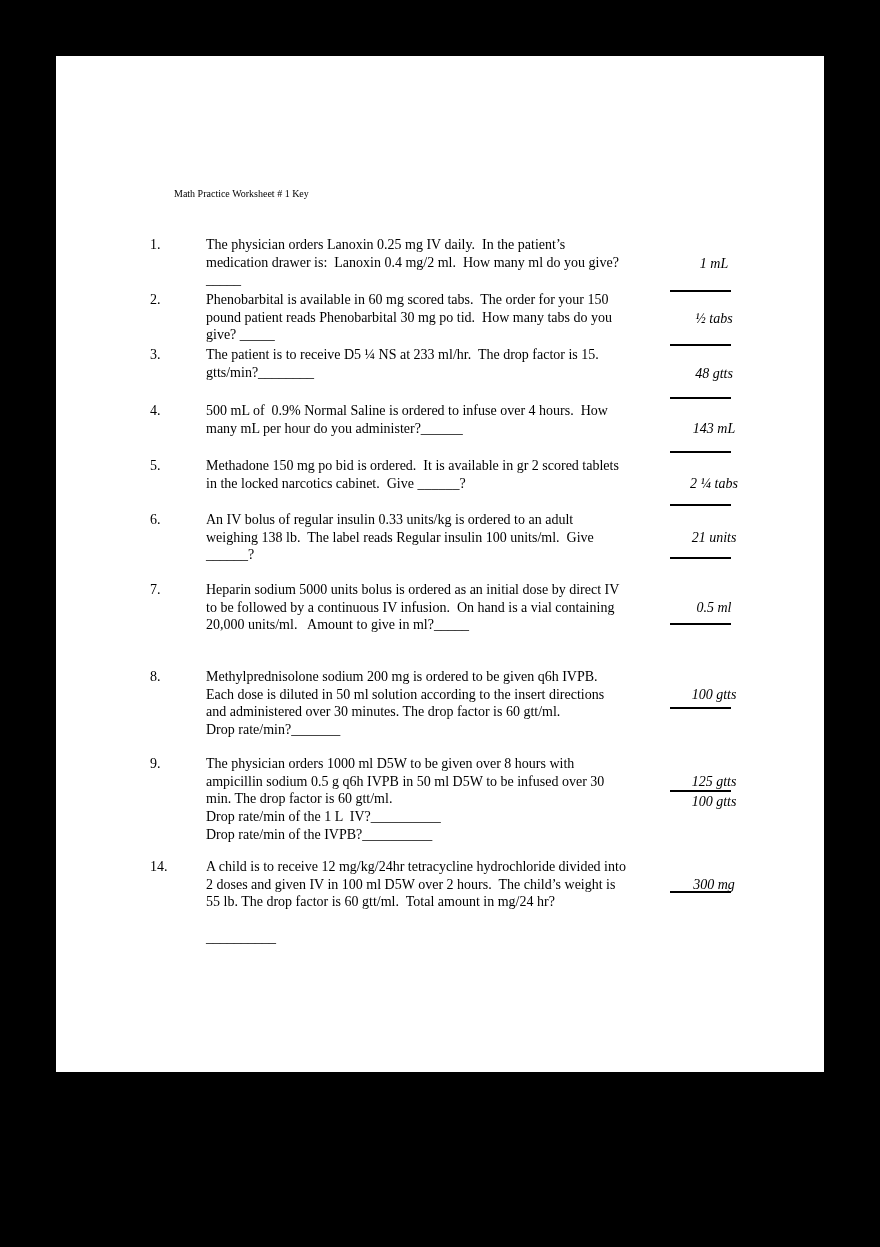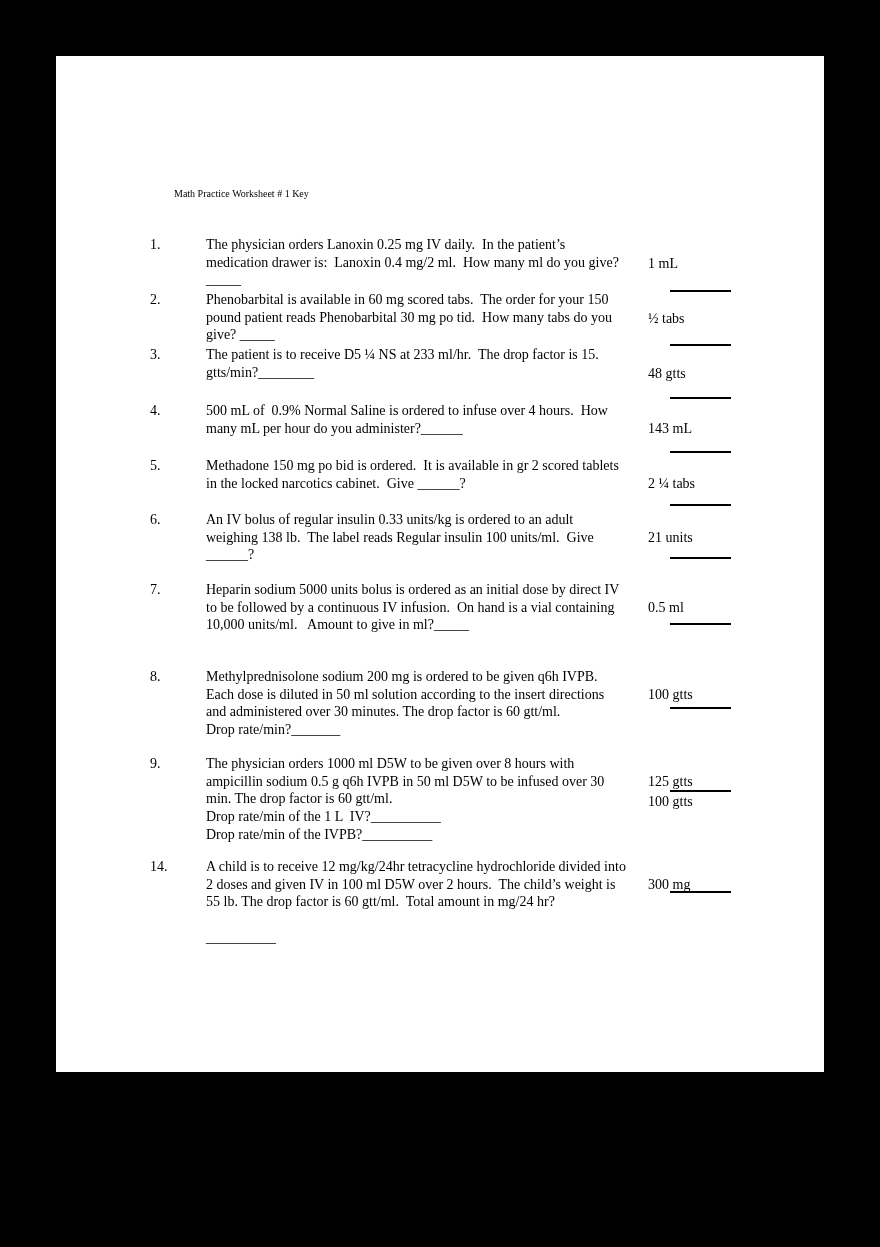--- a/index.html
+++ b/index.html
@@ -3,21 +3,21 @@
 <meta charset="utf-8">
 <style>
   html, body { margin:0; padding:0; }
   body { width:880px; height:1247px; background:#000; position:relative; overflow:hidden;
          font-family:"Liberation Serif", serif; color:#000; }
   .page { position:absolute; left:56px; top:56px; width:768px; height:1016px; background:#fff; }
   .title { position:absolute; left:94px; top:129px; font-size:10px; line-height:17px;margin-left:24px; }
   .q { position:absolute; left:94px; font-size:14px; line-height:17.7px; }
   .q .num { position:absolute; left:0; top:0; width:40px; }
   .q .txt { position:absolute; left:56px; top:0; width:450px; white-space:pre-wrap; }
-  .ans { position:absolute; left:592px; width:60px; font-size:14px; line-height:17px; }
+  .ans { position:absolute; left:628px; width:60px; text-align:center; font-size:14px; line-height:17px;font-style:italic; }
   .rule { position:absolute; left:614px; width:61px; height:2px; background:#000; }
 </style>
 </head>
 <body>
 
 <div class="page">
   <div class="title">Math Practice Worksheet # 1 Key</div>
 
   <div class="q" style="top:180px">
     <span class="num">1.</span>
@@ -67,21 +67,21 @@
 weighing 138 lb.  The label reads Regular insulin 100 units/ml.  Give
 ______?</span>
   </div>
   <div class="ans" style="top:473px">21 units</div>
   <div class="rule" style="top:501px"></div>
 
   <div class="q" style="top:525px">
     <span class="num">7.</span>
     <span class="txt">Heparin sodium 5000 units bolus is ordered as an initial dose by direct IV
 to be followed by a continuous IV infusion.  On hand is a vial containing
-10,000 units/ml.   Amount to give in ml?_____</span>
+20,000 units/ml.   Amount to give in ml?_____</span>
   </div>
   <div class="ans" style="top:543px">0.5 ml</div>
   <div class="rule" style="top:567px"></div>
 
   <div class="q" style="top:612px">
     <span class="num">8.</span>
     <span class="txt">Methylprednisolone sodium 200 mg is ordered to be given q6h IVPB.
 Each dose is diluted in 50 ml solution according to the insert directions
 and administered over 30 minutes. The drop factor is 60 gtt/ml.
 Drop rate/min?_______</span>

